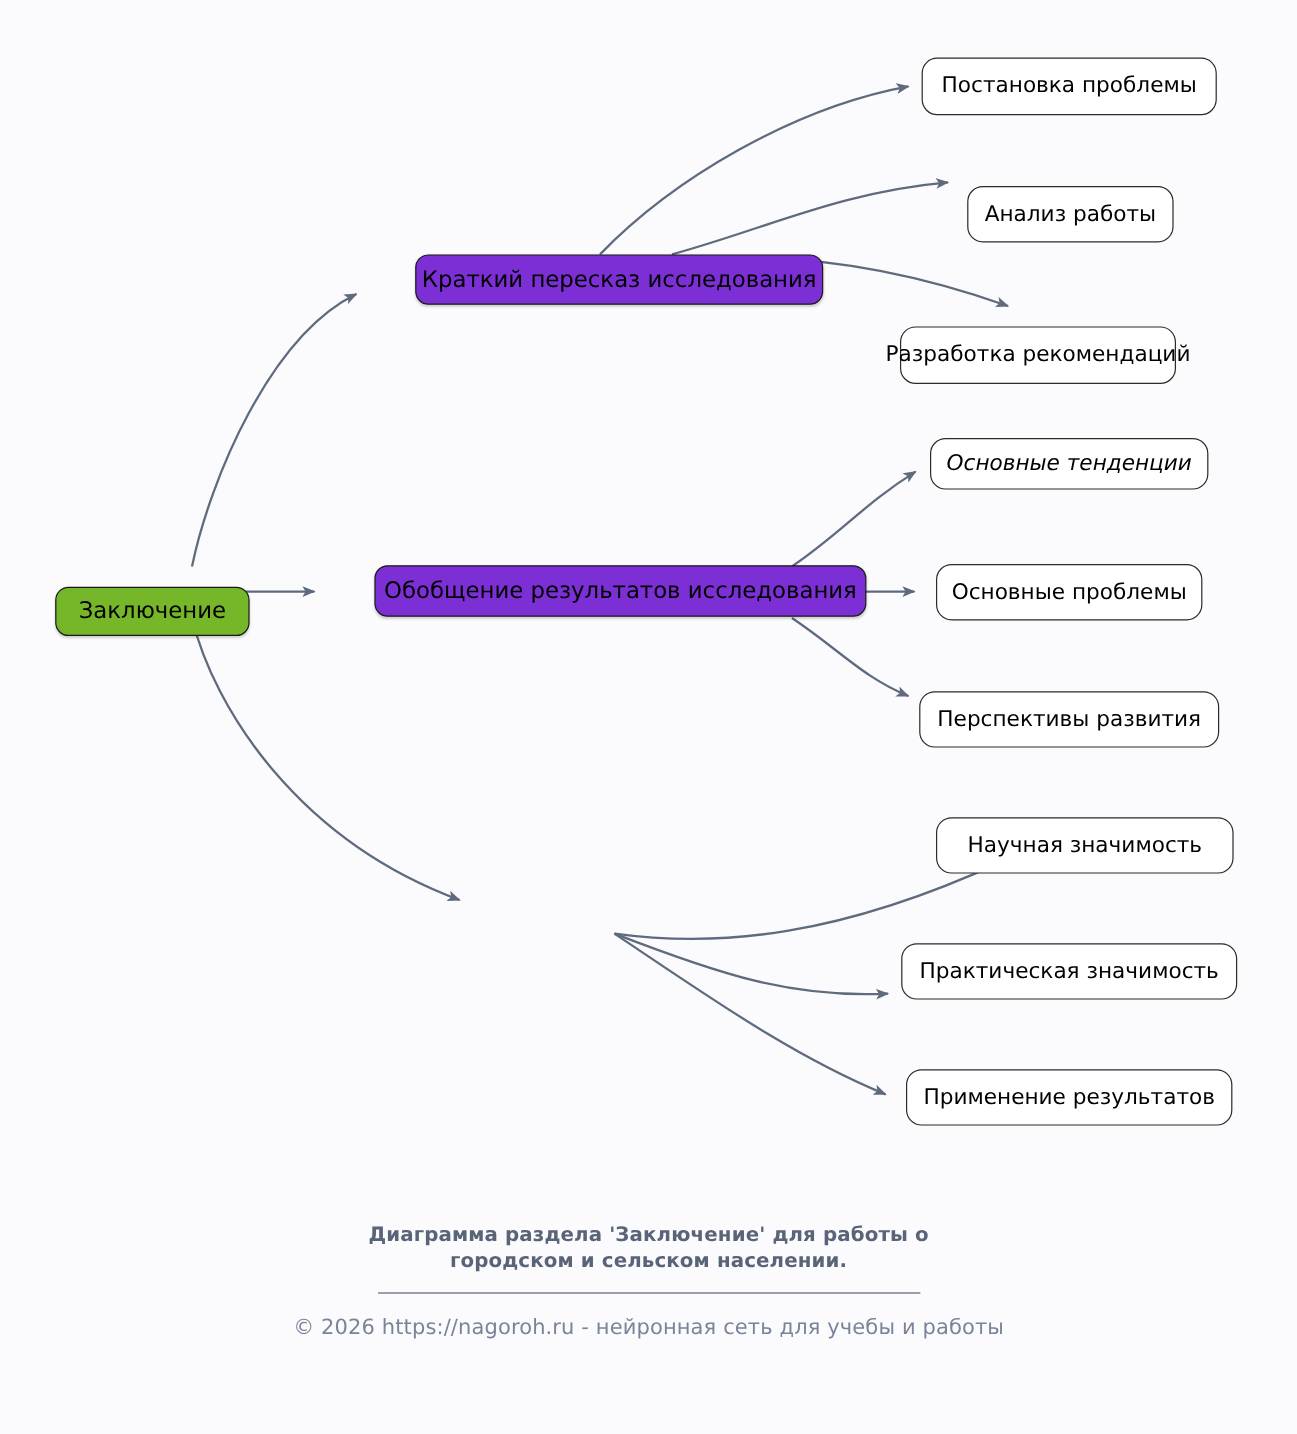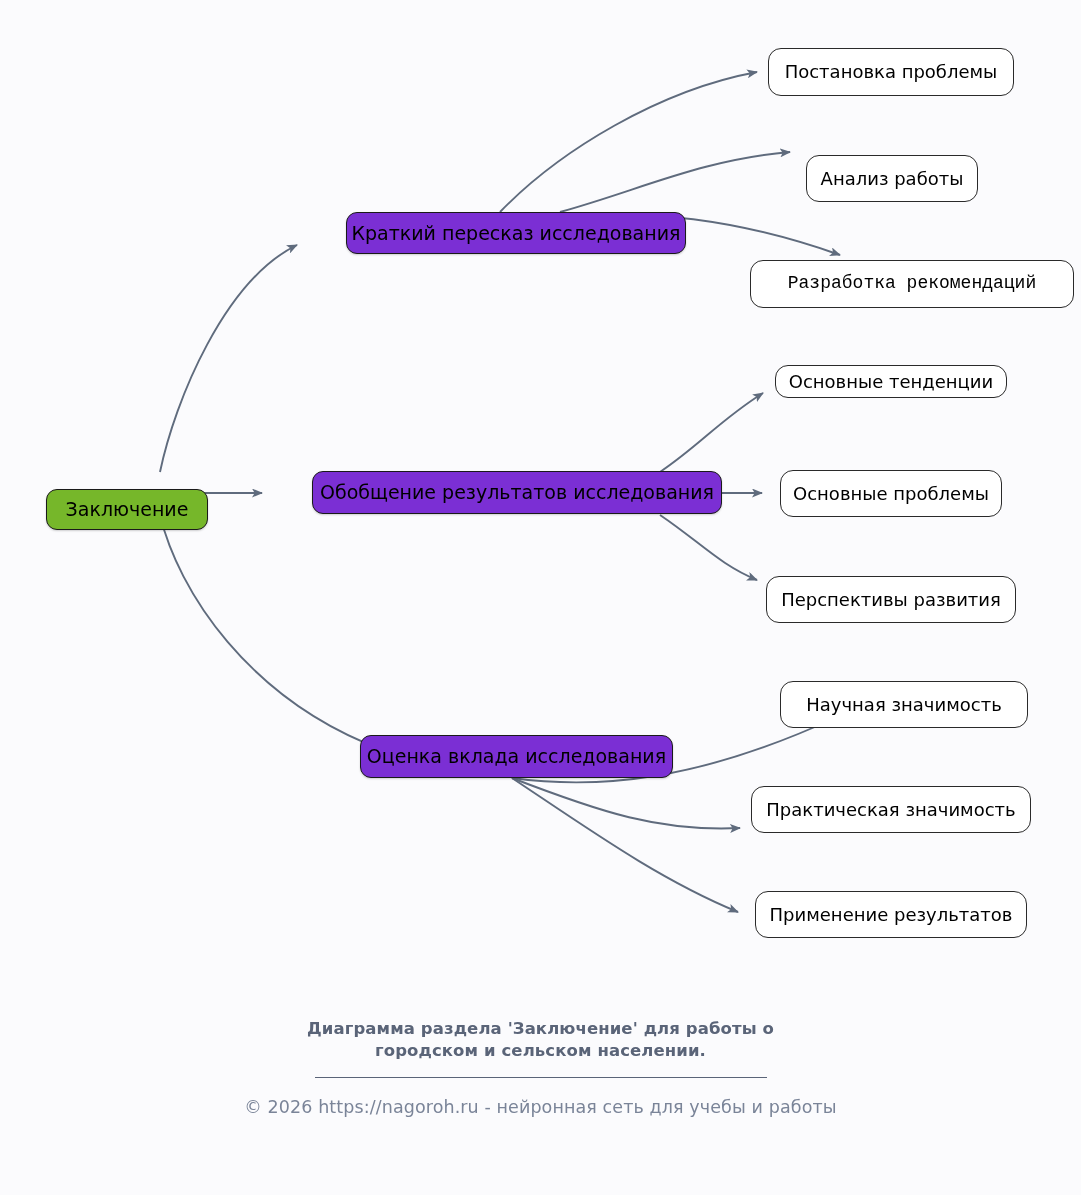--- a/index.html
+++ b/index.html
@@ -136,37 +136,34 @@
   </div>
 
   <div class="node node-branch" style="left:300px; top:212px; width:340px; height:42px;">
     <span>Краткий пересказ исследования</span>
   </div>
 
   <div class="node node-branch" style="left:266px; top:471px; width:410px; height:43px;">
     <span>Обобщение результатов исследования</span>
   </div>
 
-  <div class="node node-branch" style="left:314px; top:735px; width:313px; height:43px;">
-    <span>Оценка вклада исследования</span>
-  </div>
 
   <div class="node node-leaf" style="left:768px; top:48px; width:246px; height:48px;">
     <span>Постановка проблемы</span>
   </div>
 
   <div class="node node-leaf" style="left:806px; top:155px; width:172px; height:47px;">
     <span>Анализ работы</span>
   </div>
 
-  <div class="node node-leaf" style="left:750px; top:260px; width:324px; height:48px;font-family:Liberation Mono, monospace;">
+  <div class="node node-leaf" style="left:750px; top:272px; width:230px; height:48px;">
     <span>Разработка рекомендаций</span>
   </div>
 
-  <div class="node node-leaf" style="left:775px; top:365px; width:232px; height:33px;">
+  <div class="node node-leaf" style="left:775px; top:365px; width:232px; height:43px;font-style:italic;">
     <span>Основные тенденции</span>
   </div>
 
   <div class="node node-leaf" style="left:780px; top:470px; width:222px; height:47px;">
     <span>Основные проблемы</span>
   </div>
 
   <div class="node node-leaf" style="left:766px; top:576px; width:250px; height:47px;">
     <span>Перспективы развития</span>
   </div>

